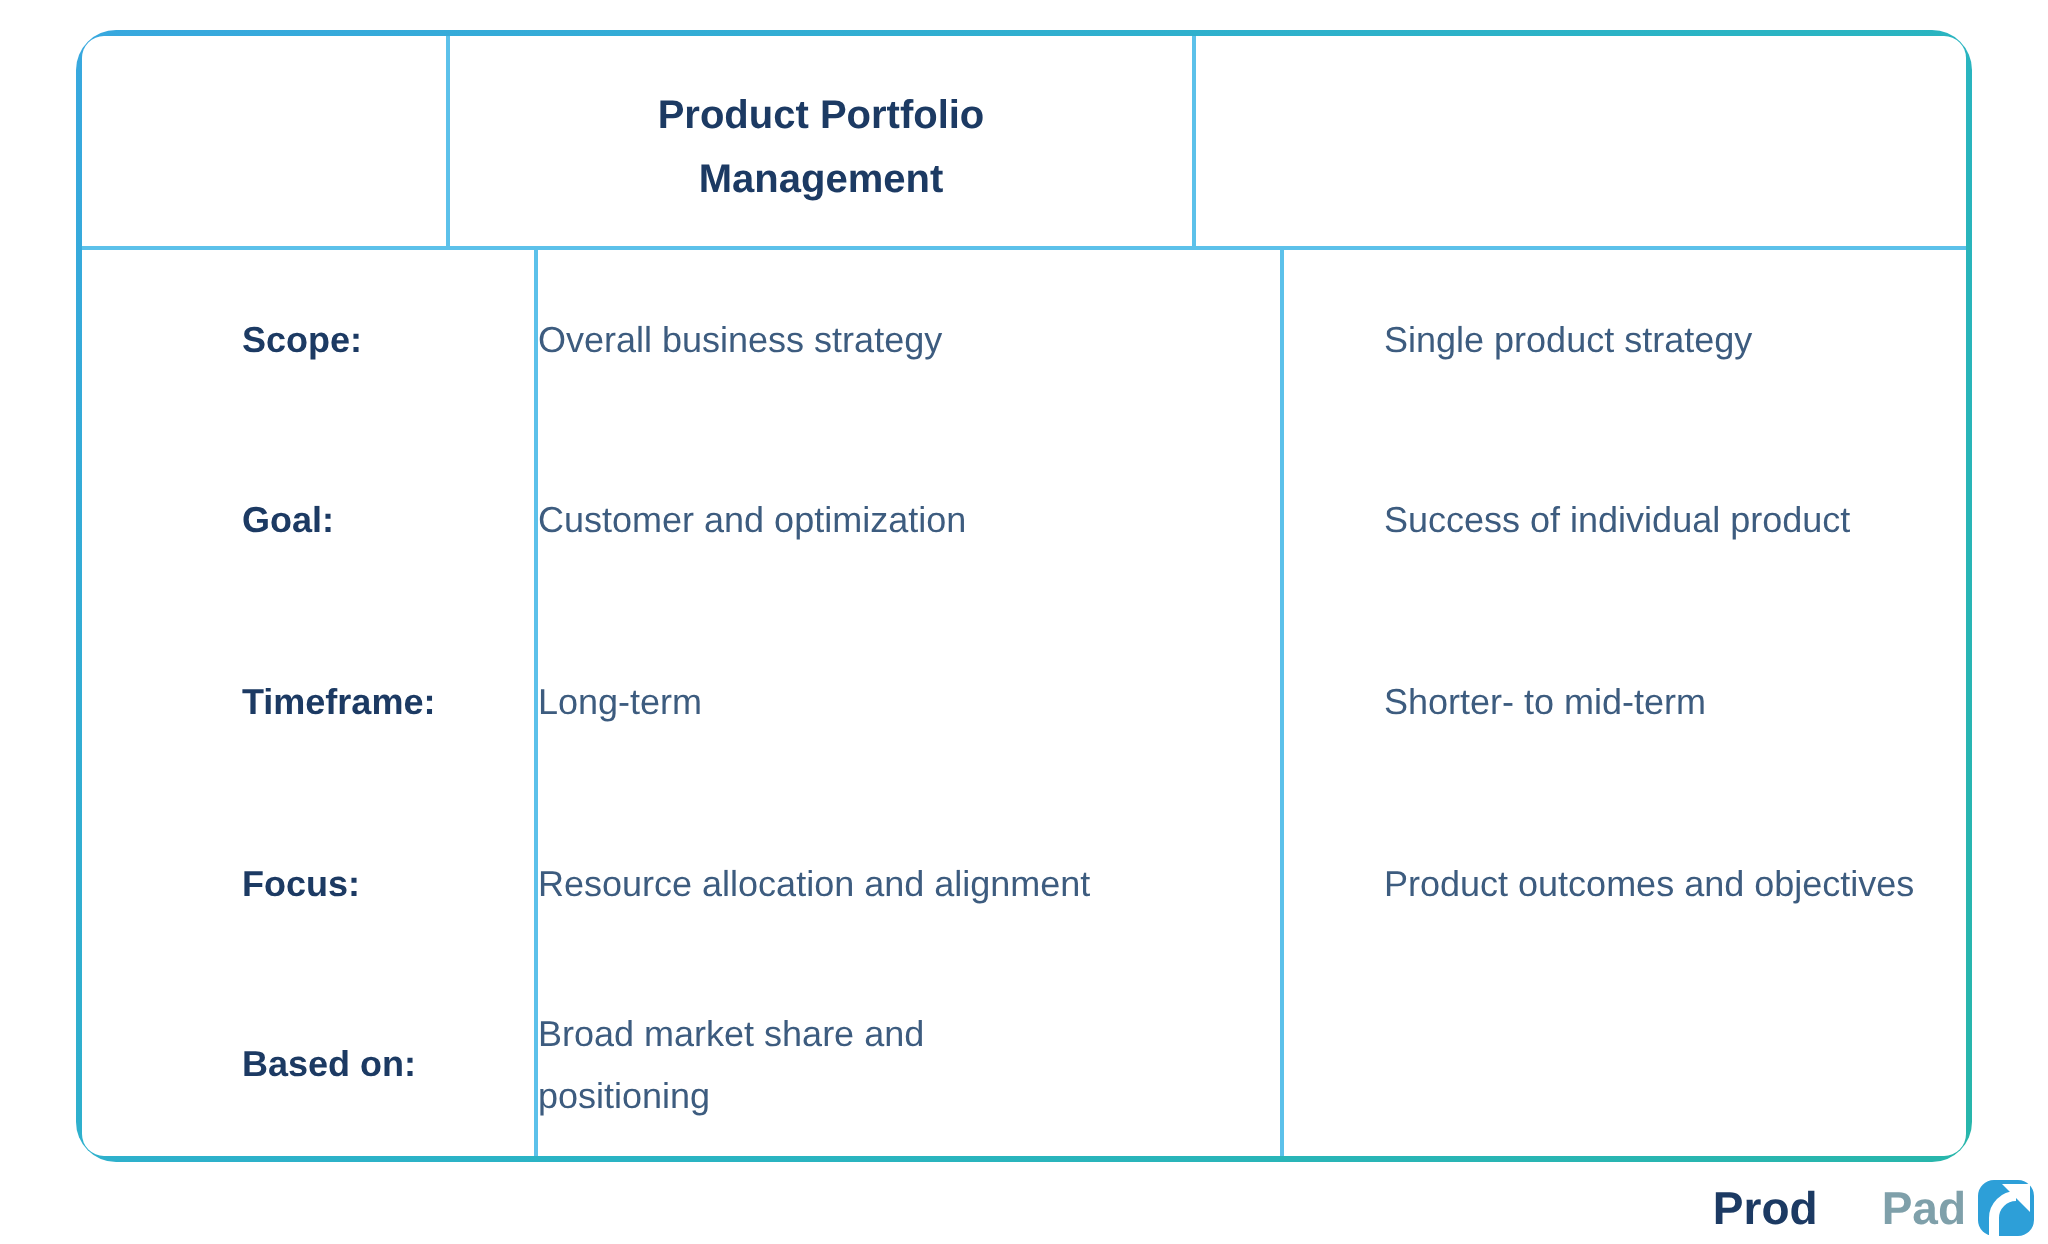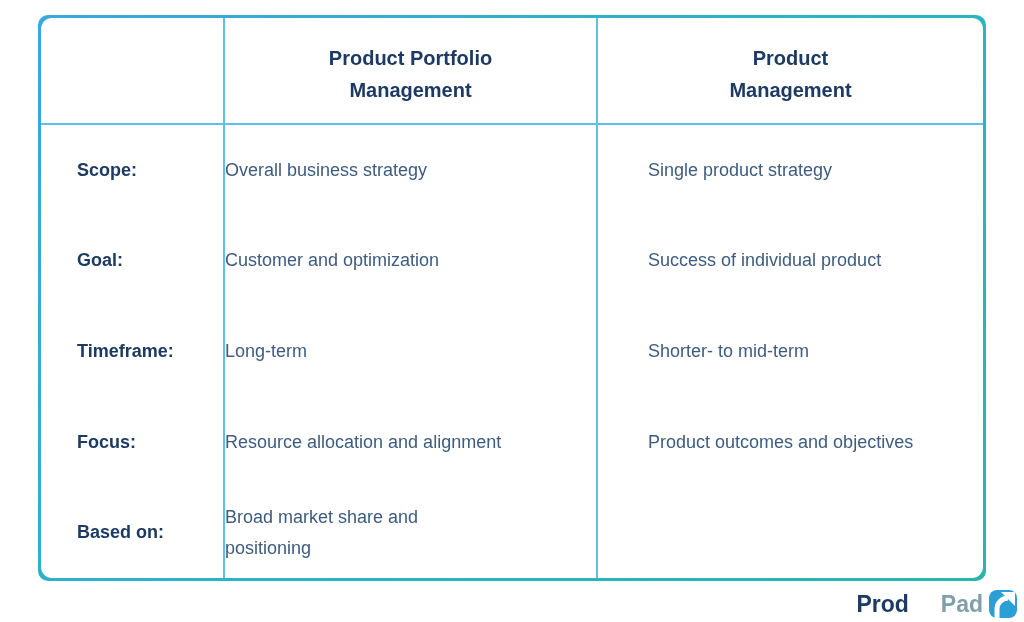--- a/index.html
+++ b/index.html
@@ -16,21 +16,21 @@
     overflow: hidden;
   }
   .table-outer {
     position: absolute;
     left: 38px;
     top: 15px;
     width: 948px;
     height: 566px;
     box-sizing: border-box;
     background: linear-gradient(135deg, #38a8df 0%, #2ab4c4 55%, #28b6ab 100%);
-    border-radius: 10px;
+    border-radius: 20px;
     padding: 3px;
   }
   .table-inner {
     width: 100%;
     height: 100%;
     background: #ffffff;
     border-radius: 11px;
     display: flex;
     flex-direction: column;
     overflow: hidden;
@@ -42,20 +42,21 @@
     flex: none;
   }
   .tbody {
     flex: 1;
     display: flex;
     flex-direction: column;
   }
   .row {
     flex: 1;
     display: flex;
+    margin-left: 44px;
   }
   .col1 { width: 184px; flex: none; border-right: 2px solid #5cc1ea; box-sizing: border-box; }
   .col2 { width: 373px; flex: none; border-right: 2px solid #5cc1ea; box-sizing: border-box; }
   .col3 { flex: 1; }
   .header-cell {
     display: flex;
     align-items: center;
     justify-content: center;
   }
   .header-text {
@@ -114,23 +115,20 @@
 
 <div class="canvas">
 
   <div class="table-outer">
     <div class="table-inner">
 
       <div class="header-row">
         <div class="col1 header-cell"></div>
         <div class="col2 header-cell">
           <span class="header-text">Product Portfolio Management</span>
-        </div>
-        <div class="col3 header-cell">
-          <span class="header-text">Product Management</span>
         </div>
       </div>
 
       <div class="tbody">
 
         <div class="row">
           <div class="col1 label-cell">
             <span>Scope:</span>
           </div>
           <div class="col2 cell">

